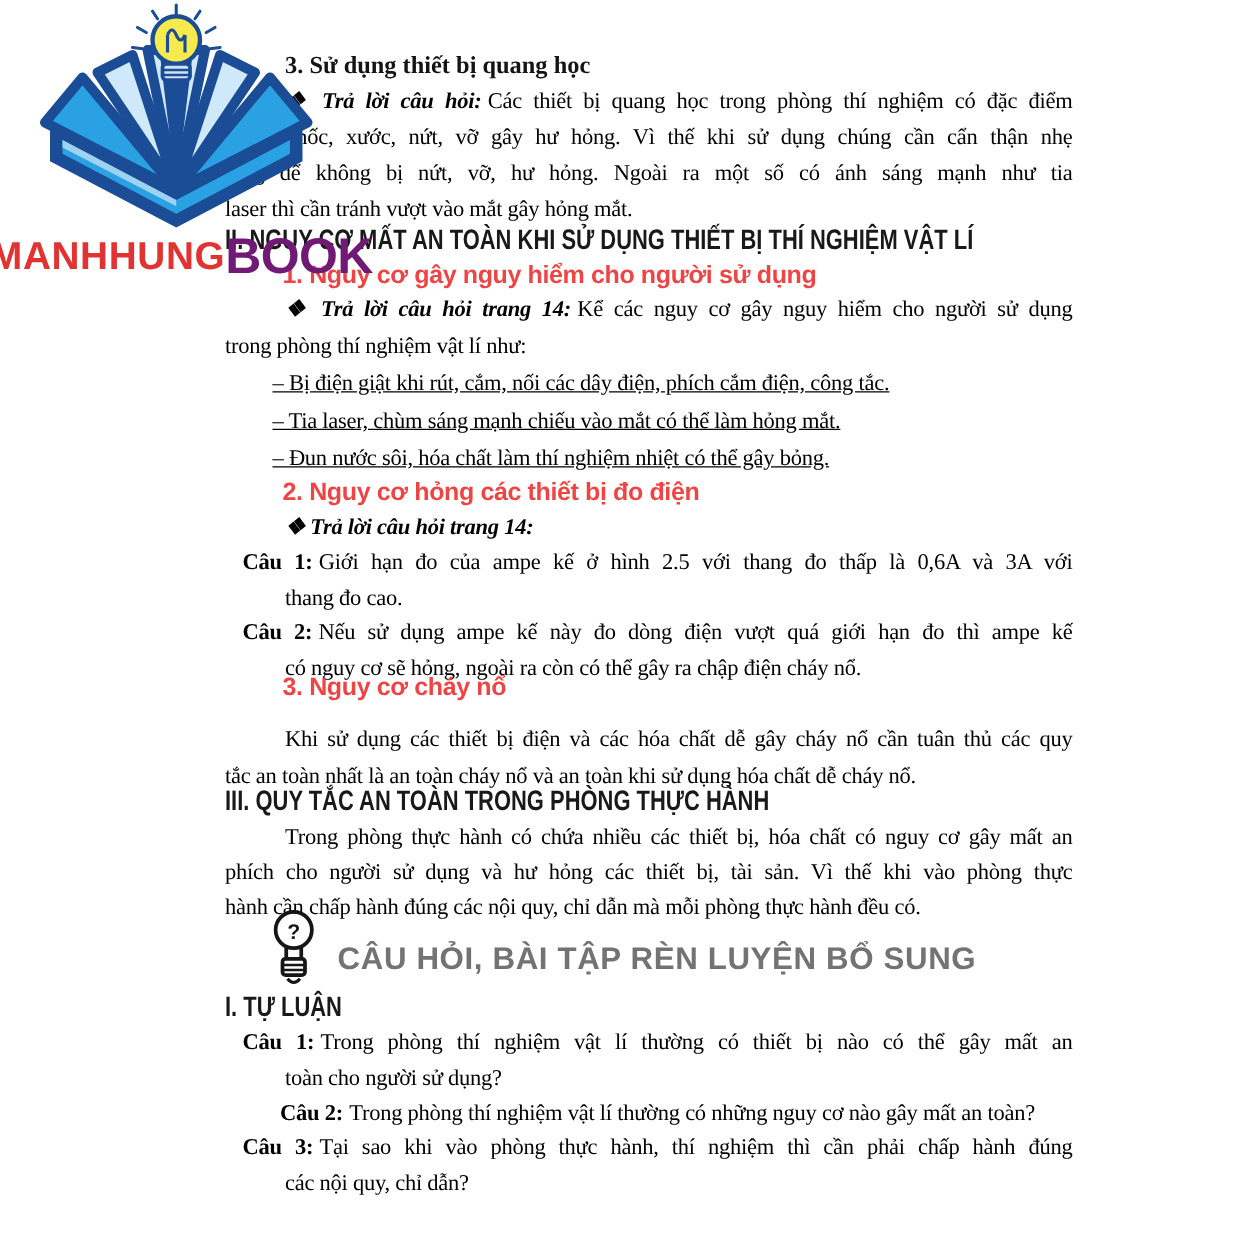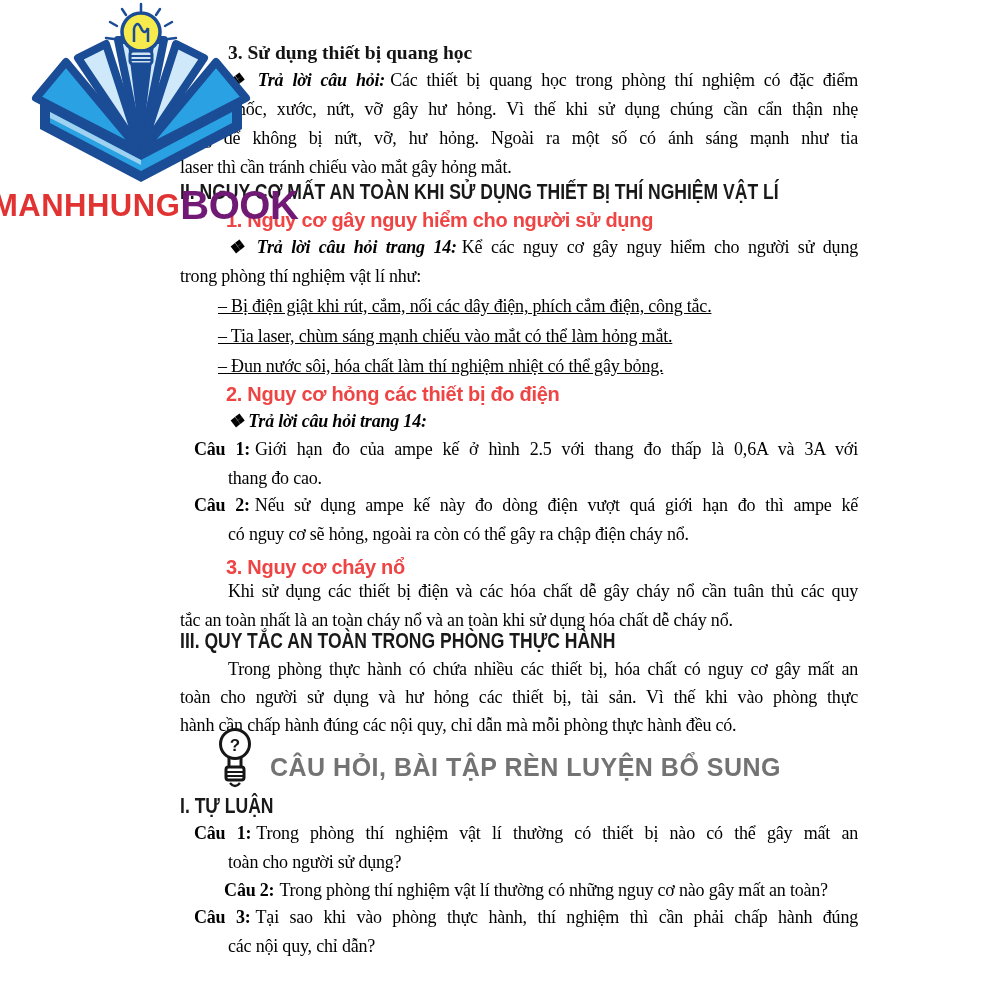--- a/index.html
+++ b/index.html
@@ -85,21 +85,21 @@
 <div class="brand">
   <span class="b1">MANHHUNG</span><span class="b2">BOOK</span>
 </div>
 
 <div class="h3serif" style="top:38px">3. Sử dụng thiết bị quang học</div>
 
 <div class="block" style="top:66px">
   <span class="line j ind48"><span class="alabel">❖ Trả lời câu hỏi:</span><span>Các thiết bị quang học trong phòng thí nghiệm có đặc điểm</span></span>
   <span class="line j ind52">mốc, xước, nứt, vỡ gây hư hỏng. Vì thế khi sử dụng chúng cần cẩn thận nhẹ</span>
   <span class="line j ind14">ng để không bị nứt, vỡ, hư hỏng. Ngoài ra một số có ánh sáng mạnh như tia</span>
-  <span class="line l">laser thì cần tránh chiếu vào mắt gây hỏng mắt.</span>
+  <span class="line l">laser thì cần tránh vượt vào mắt gây hỏng mắt.</span>
 </div>
 
 <div class="h2sans" style="top:177px">II. NGUY CƠ MẤT AN TOÀN KHI SỬ DỤNG THIẾT BỊ THÍ NGHIỆM VẬT LÍ</div>
 
 <div class="h3sans" style="top:205px">1. Nguy cơ gây nguy hiểm cho người sử dụng</div>
 
 <div class="block" style="top:233px">
   <span class="line j ind48"><span class="alabel">❖ Trả lời câu hỏi trang 14:</span><span>Kể các nguy cơ gây nguy hiểm cho người sử dụng</span></span>
   <span class="line l">trong phòng thí nghiệm vật lí như:</span>
 </div>
@@ -119,32 +119,32 @@
 <div class="block" style="top:435px">
   <span class="line j ind14"><span class="blabel">Câu 1:</span><span>Giới hạn đo của ampe kế ở hình 2.5 với thang đo thấp là 0,6A và 3A với</span></span>
   <span class="line l ind48">thang đo cao.</span>
 </div>
 
 <div class="block" style="top:491px">
   <span class="line j ind14"><span class="blabel">Câu 2:</span><span>Nếu sử dụng ampe kế này đo dòng điện vượt quá giới hạn đo thì ampe kế</span></span>
   <span class="line l ind48">có nguy cơ sẽ hỏng, ngoài ra còn có thể gây ra chập điện cháy nổ.</span>
 </div>
 
-<div class="h3sans" style="top:552px">3. Nguy cơ cháy nổ</div>
+<div class="h3sans" style="top:535px">3. Nguy cơ cháy nổ</div>
 
 <div class="block" style="top:577px">
   <span class="line j ind48">Khi sử dụng các thiết bị điện và các hóa chất dễ gây cháy nổ cần tuân thủ các quy</span>
   <span class="line l">tắc an toàn nhất là an toàn cháy nổ và an toàn khi sử dụng hóa chất dễ cháy nổ.</span>
 </div>
 
 <div class="h2sans" style="top:626px">III. QUY TẮC AN TOÀN TRONG PHÒNG THỰC HÀNH</div>
 
 <div class="block lh28" style="top:655px">
   <span class="line j ind48">Trong phòng thực hành có chứa nhiều các thiết bị, hóa chất có nguy cơ gây mất an</span>
-  <span class="line j">toàn cho người sử dụng và hư hỏng các thiết bị, tài sản. Vì thế khi vào phòng thực</span>
+  <span class="line j">phích cho người sử dụng và hư hỏng các thiết bị, tài sản. Vì thế khi vào phòng thực</span>
   <span class="line l">hành cần chấp hành đúng các nội quy, chỉ dẫn mà mỗi phòng thực hành đều có.</span>
 </div>
 
 <div class="banner">
   <svg width="46" height="66" viewBox="0 0 46 66" aria-hidden="true">
     <circle cx="23" cy="18" r="14.5" fill="none" stroke="#161616" stroke-width="3"></circle>
     <text x="23" y="25" text-anchor="middle" font-family="Liberation Sans, sans-serif" font-size="17" font-weight="bold" fill="#161616">?</text>
     <path d="M17,31 v10 M29,31 v10" fill="none" stroke="#161616" stroke-width="3"></path>
     <rect x="14" y="41" width="18" height="13" rx="2.5" fill="none" stroke="#161616" stroke-width="3"></rect>
     <line x1="14" y1="46" x2="32" y2="46" stroke="#161616" stroke-width="2"></line>

